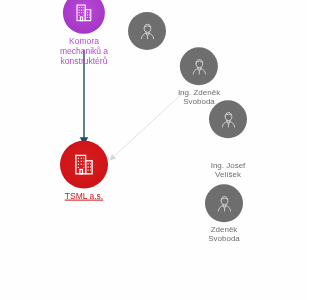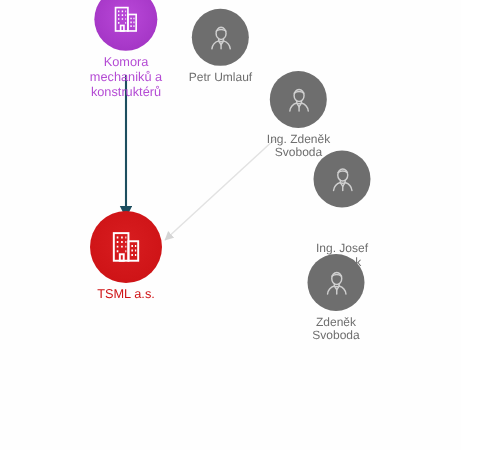--- a/index.html
+++ b/index.html
@@ -59,20 +59,21 @@
     background: radial-gradient(circle at 50% 45%, #b948d8 0%, #a839c9 62%, #9c2fbe 100%);
   }
   .node-purple .node-label {
     color: #b44bd4;
   }
   .node-red .node-circle {
     background: radial-gradient(circle at 50% 45%, #d81d20 0%, #cf1417 70%, #c51114 100%);
   }
   .node-red .node-label {
     color: #cf1417;
+    text-decoration: underline;
   }
   .node-person .node-circle {
     background: #6e6e6e;
   }
   .glyph {
     display: block;
   }
 </style>
 </head>
 <body>
@@ -161,21 +162,20 @@
           <path d="M8.2 8.4a3.8 4.6 0 1 1 7.6 0a3.8 4.6 0 1 1 -7.6 0"></path>
           <path d="M8.4 6.6 Q12 4.2 15.6 6.6"></path>
           <path d="M10.2 12.3 L10.2 14.1 Q12 15.4 13.8 14.1 L13.8 12.3"></path>
           <path d="M10.2 14.1 C7.2 15 5.4 16.7 5 20.2"></path>
           <path d="M13.8 14.1 C16.8 15 18.6 16.7 19 20.2"></path>
           <path d="M10.4 14.6 L12 17 L13.6 14.6"></path>
           <path d="M12 17 L12 20.2"></path>
         </g>
       </svg>
     </div>
-    <div class="node-label">Petr Umlauf</div>
   </div>
 
   <div class="node node-person" style="left:199px; top:77px;">
     <div class="node-circle" style="width:38px; height:38px;">
       <svg class="glyph" width="21" height="21" viewBox="0 0 24 24">
         <g fill="none" stroke="#cfcfcf" stroke-width="1.1" stroke-linecap="round">
           <path d="M8.2 8.4a3.8 4.6 0 1 1 7.6 0a3.8 4.6 0 1 1 -7.6 0"></path>
           <path d="M8.4 6.6 Q12 4.2 15.6 6.6"></path>
           <path d="M10.2 12.3 L10.2 14.1 Q12 15.4 13.8 14.1 L13.8 12.3"></path>
           <path d="M10.2 14.1 C7.2 15 5.4 16.7 5 20.2"></path>
@@ -200,21 +200,21 @@
           <path d="M13.8 14.1 C16.8 15 18.6 16.7 19 20.2"></path>
           <path d="M10.4 14.6 L12 17 L13.6 14.6"></path>
           <path d="M12 17 L12 20.2"></path>
         </g>
       </svg>
     </div>
     <div class="node-label">Ing. Josef
 Velíšek</div>
   </div>
 
-  <div class="node node-person" style="left:224px; top:199px;">
+  <div class="node node-person" style="left:224px; top:214px;">
     <div class="node-circle" style="width:38px; height:38px;">
       <svg class="glyph" width="21" height="21" viewBox="0 0 24 24">
         <g fill="none" stroke="#cfcfcf" stroke-width="1.1" stroke-linecap="round">
           <path d="M8.2 8.4a3.8 4.6 0 1 1 7.6 0a3.8 4.6 0 1 1 -7.6 0"></path>
           <path d="M8.4 6.6 Q12 4.2 15.6 6.6"></path>
           <path d="M10.2 12.3 L10.2 14.1 Q12 15.4 13.8 14.1 L13.8 12.3"></path>
           <path d="M10.2 14.1 C7.2 15 5.4 16.7 5 20.2"></path>
           <path d="M13.8 14.1 C16.8 15 18.6 16.7 19 20.2"></path>
           <path d="M10.4 14.6 L12 17 L13.6 14.6"></path>
           <path d="M12 17 L12 20.2"></path>

